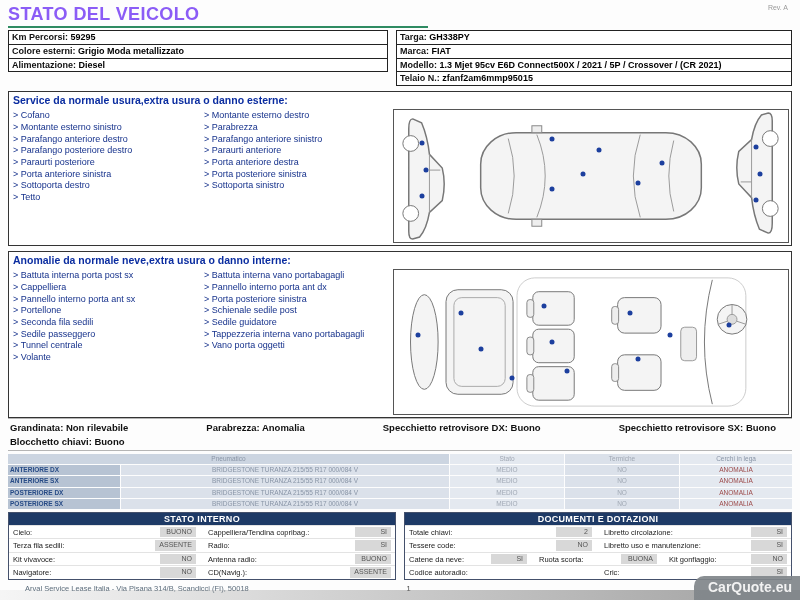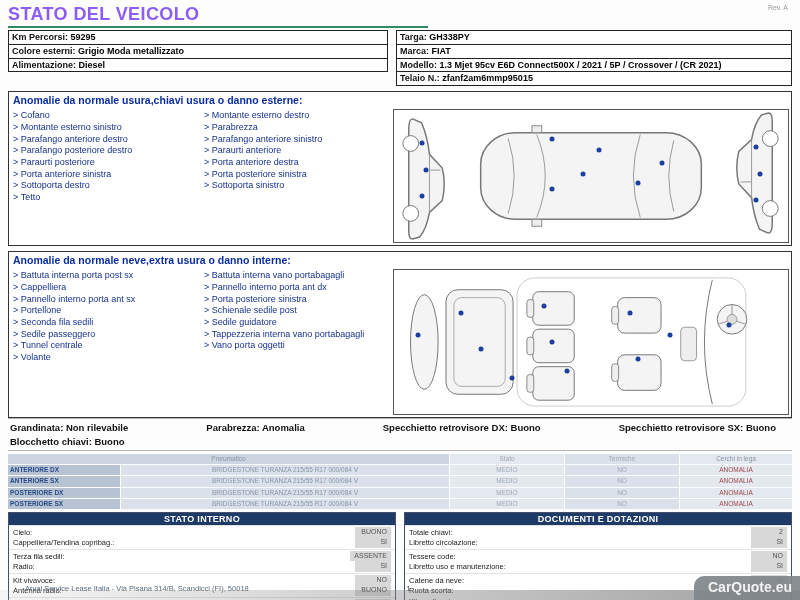--- a/index.html
+++ b/index.html
@@ -51,21 +51,21 @@
   .col-desc  { width: 328px; background: #dbe1ea; color: #8894a6; text-align: center; }
   .col-stato { width: 114px; background: #e4e9f0; color: #a0a8b4; text-align: center; }
   .col-term  { width: 114px; background: #dbe1ea; color: #a0a8b4; text-align: center; }
   .col-cerchi{ width: 112px; background: #e4e9f0; color: #9c4a4a; text-align: center; }
   .tire-header .col-cerchi { color: #8894a6; }
 
   
   .bottoms { display: flex; gap: 8px; margin-top: 3px; }
   .panel { flex: 1; border: 1px solid #44506b; background: #fff; }
   .panel-title { background: #1e3a66; color: #fff; font-size: 9px; font-weight: bold; text-align: center; padding: 1px 0; letter-spacing: .3px; }
-  .panel-row { display: flex; gap: 0; padding: 1px 4px; border-top: 1px solid #e3e3e3; flex-direction: column; }
+  .panel-row { display: flex; gap: 12px; padding: 1px 4px; border-top: 1px solid #e3e3e3; }
   .pr-pair { flex: 1; display: flex; justify-content: space-between; align-items: center; gap: 4px; min-width: 0; }
   .pr-label { font-size: 7.5px; color: #222; white-space: nowrap; overflow: hidden; }
   .pr-value { font-size: 7px; color: #555; background: #d8d8d8; padding: 0 4px; min-width: 36px; text-align: right; line-height: 1.5; white-space: nowrap; }
 
   
   .footer { position: absolute; left: 8px; right: 8px; bottom: 7px; display: flex; align-items: baseline; font-size: 7.5px; color: #5a6b7a; padding-left: 17px; }
   .f-left { flex: 1; }
   .f-page { width: 60px; text-align: center; color: #444; }
   .f-right { flex: 1; text-align: right; color: #9aa0a6; }
   .bottom-shade { position: absolute; left: 0; right: 0; bottom: 0; height: 10px; background: linear-gradient(to right, rgba(190,190,190,.12), rgba(120,120,120,.7)); pointer-events: none; }
@@ -88,21 +88,21 @@
       </div>
     <div class="info-col right">
         <div class="cell"><span class="lbl">Targa: </span><span class="val">GH338PY</span></div>
         <div class="cell"><span class="lbl">Marca: </span><span class="val">FIAT</span></div>
         <div class="cell"><span class="lbl">Modello: </span><span class="val">1.3 Mjet 95cv E6D Connect500X / 2021 / 5P / Crossover / (CR 2021)</span></div>
         <div class="cell"><span class="lbl">Telaio N.: </span><span class="val">zfanf2am6mmp95015</span></div>
       </div>
   </div>
 
   <section class="anomaly-box ext">
-    <div class="anomaly-title">Anomalie da normale usura,chiavi usura o danno esterne:</div>
+    <div class="anomaly-title">Service da normale usura,extra usura o danno esterne:</div>
     <div class="anomaly-content">
       <div class="lists">
         <ul>
             <li>Cofano</li>
             <li>Montante esterno sinistro</li>
             <li>Parafango anteriore destro</li>
             <li>Parafango posteriore destro</li>
             <li>Paraurti posteriore</li>
             <li>Porta anteriore sinistra</li>
             <li>Sottoporta destro</li>

